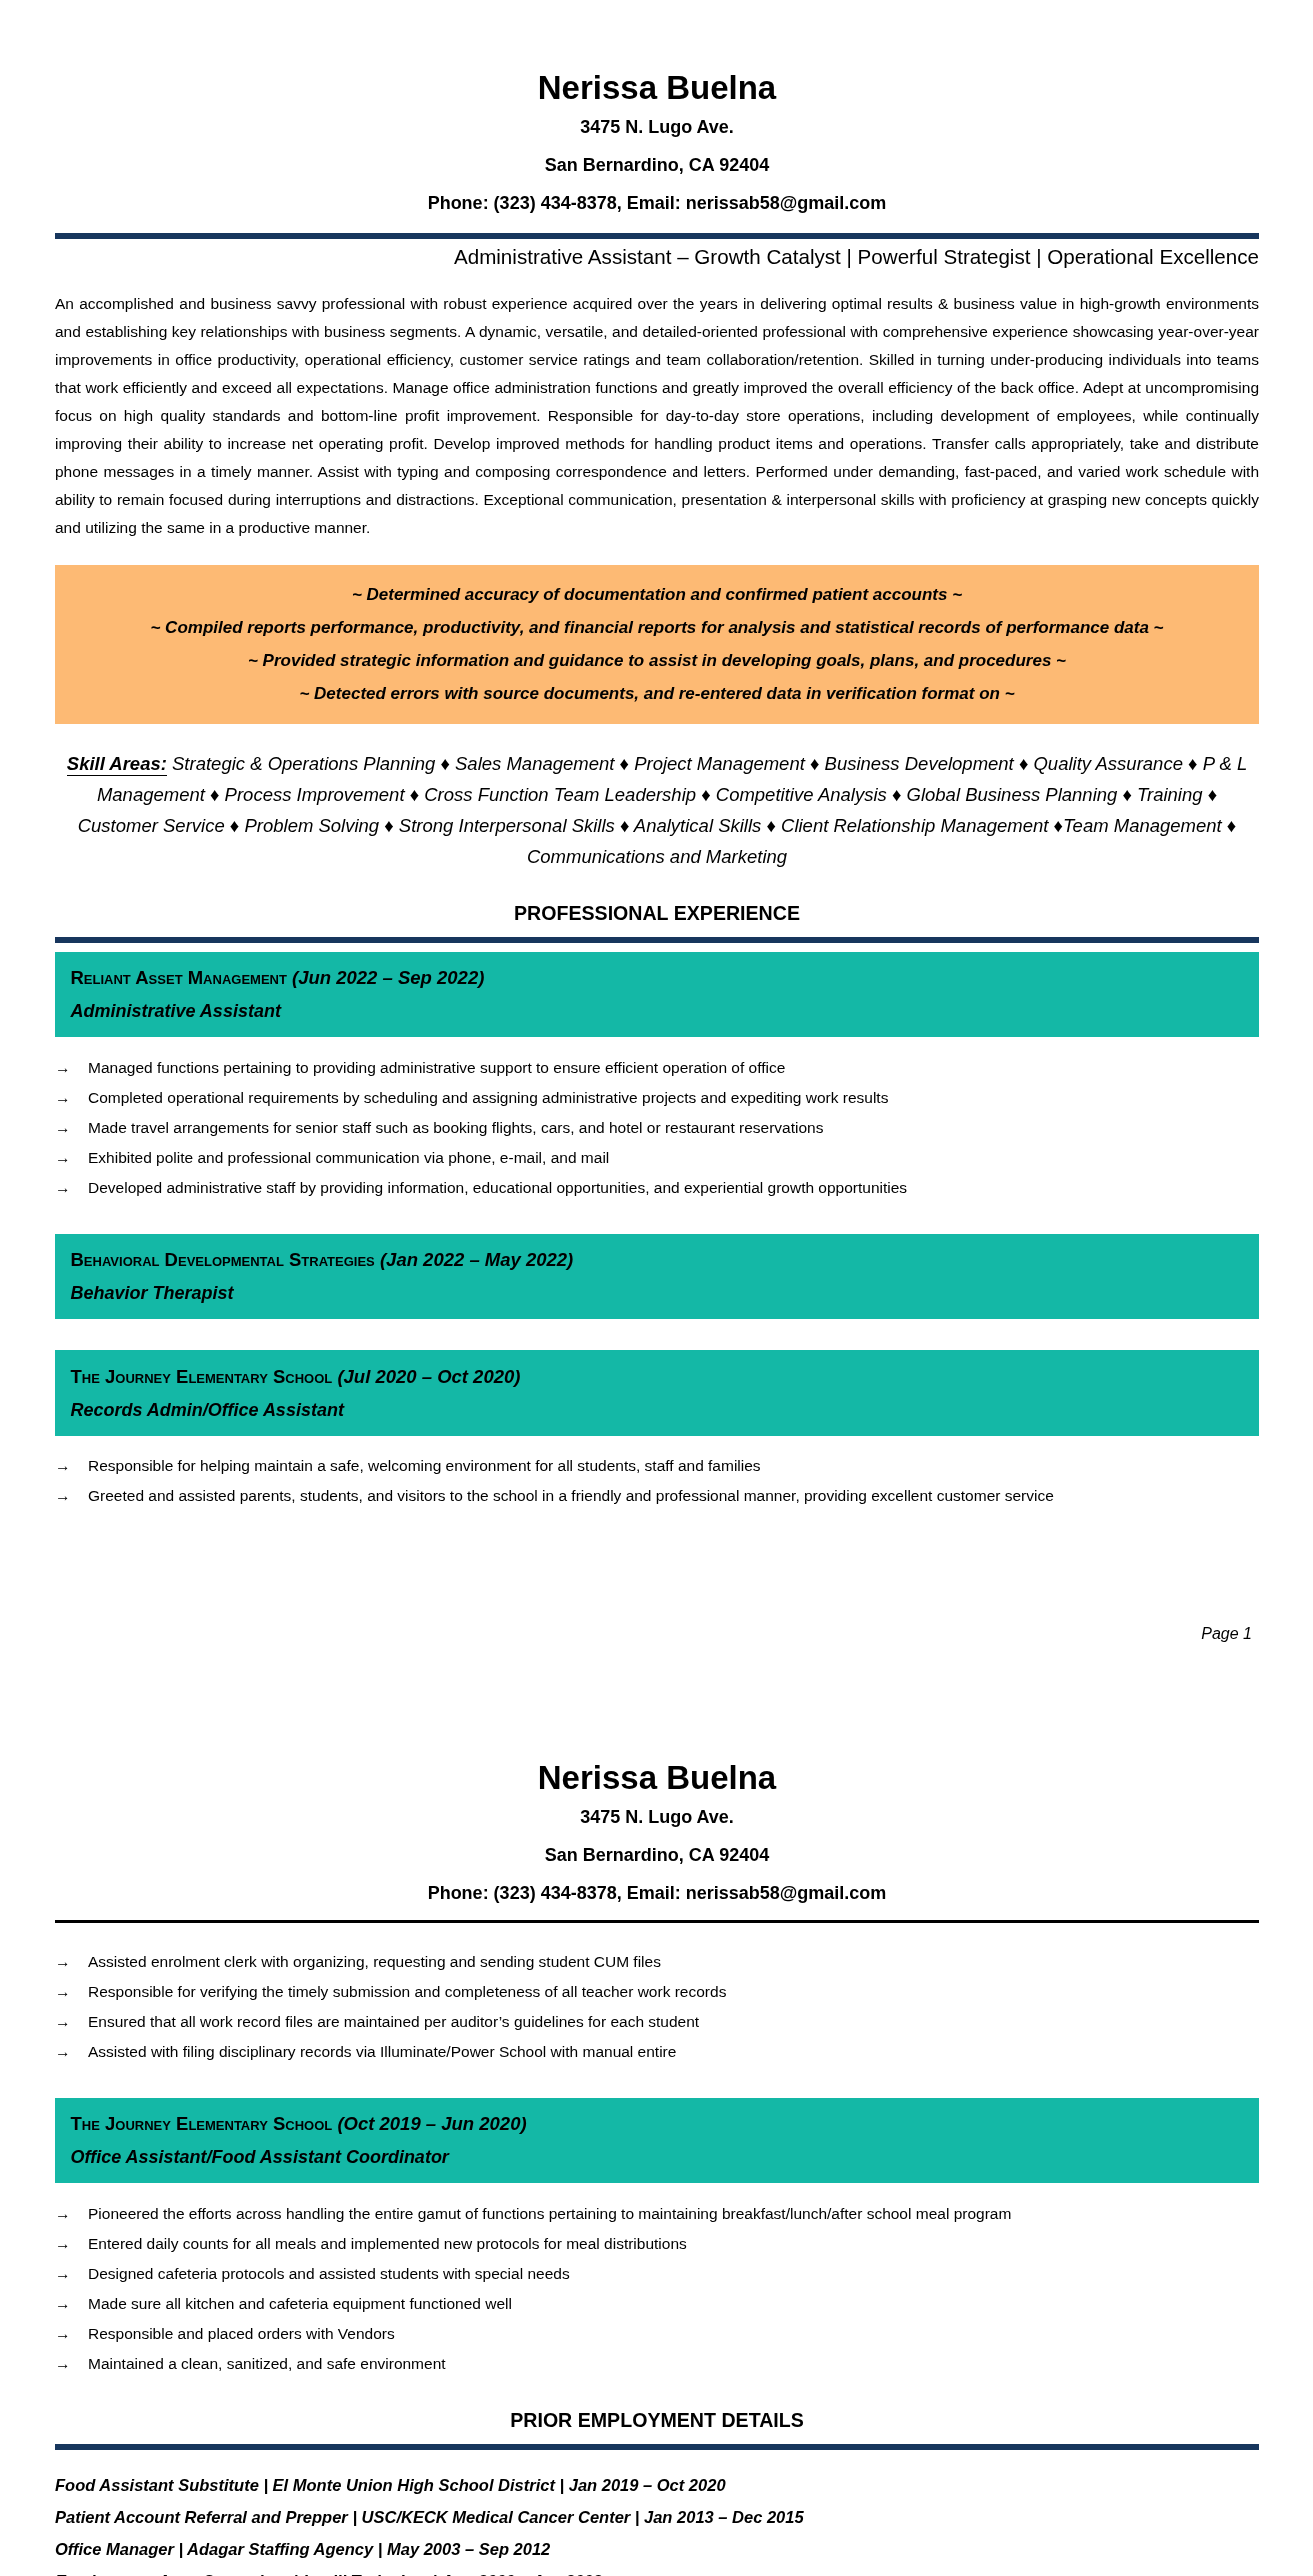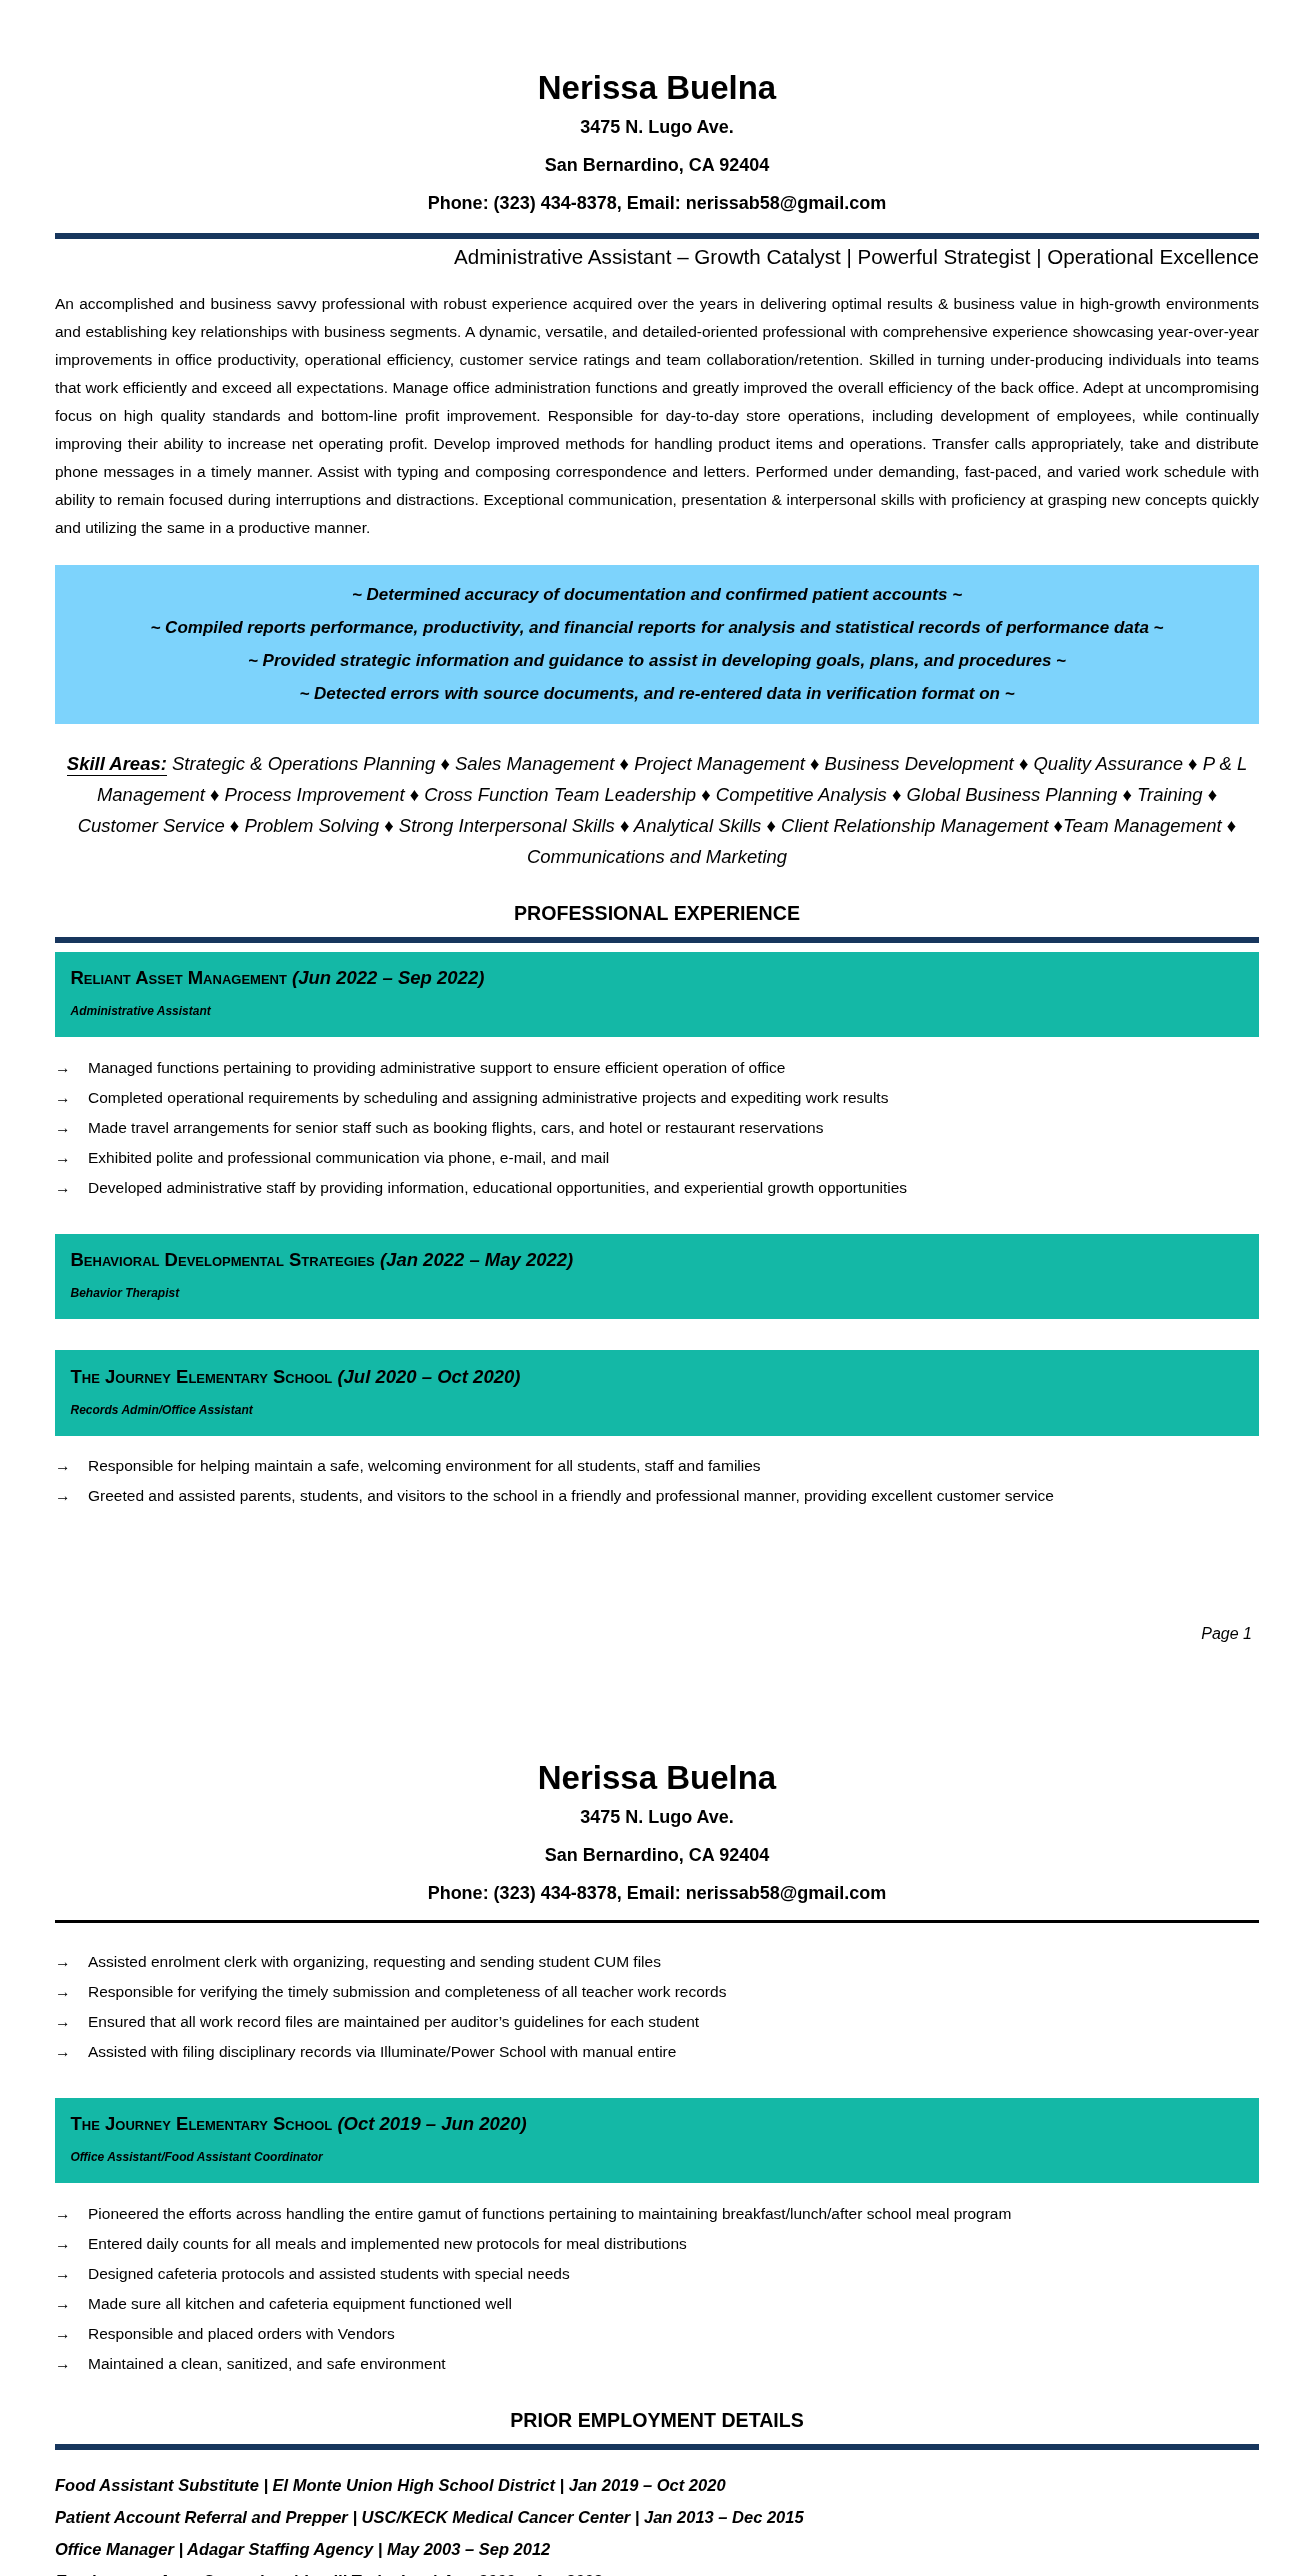--- a/index.html
+++ b/index.html
@@ -15,36 +15,36 @@
   .hline { font-size:18px; font-weight:bold; text-align:center; line-height:38px; }
 
   .rule-accent { height:6.2px; background:#17365D; margin-top:11.3px; }
   .rule-black { height:2.6px; background:#000000; margin-top:8.2px; }
 
   .doc-title { margin-top:4px; font-size:20.6px; font-weight:normal; text-align:right; line-height:27px; }
 
   .summary { margin-top:19.6px; font-size:15.5px; line-height:28px; text-align:justify; }
 
   .highlight-box {
-    margin-top:23px; background:#7dd3fc; padding:13.4px 20.6px;
+    margin-top:23px; background:#fdba74; padding:13.4px 20.6px;
     text-align:center; font-weight:bold; font-style:italic;
     font-size:17px; line-height:33px;
   }
 
   .skills { margin-top:24px; text-align:center; font-style:italic; font-size:18.5px; line-height:31px; }
   .skills .lead { font-weight:bold; border-bottom:1.5px solid #000; padding-bottom:1px; }
 
   .section-heading { margin-top:28px; font-size:19.6px; font-weight:bold; text-align:center; line-height:26px; }
   .section-rule { margin-top:11.3px; }
 
   .job-box { margin-top:8.2px; background:#14b8a6; padding:9.3px 15.5px; }
   .job-box.gap { margin-top:31px; }
   .job-company { font-size:18.5px; font-weight:bold; font-variant:small-caps; line-height:34px; }
   .job-dates { font-style:italic; font-variant:normal; }
-  .job-role { font-size:12px; font-weight:bold; font-style:italic; line-height:33px; }
+  .job-role { font-size:18px; font-weight:bold; font-style:italic; line-height:33px; }
 
   .bullets { margin-top:15.5px; }
   .bullets.first { margin-top:24px; }
   .bullet-row { display:flex; font-size:15.5px; line-height:30px; }
   .bullet-marker { flex:0 0 33px; }
   .bullet-text { flex:1; text-align:justify; padding-right:2.1px; }
 
   .prior-list { margin-top:18.5px; }
   .prior-row { font-size:16.5px; font-weight:bold; font-style:italic; line-height:32px; }
 

